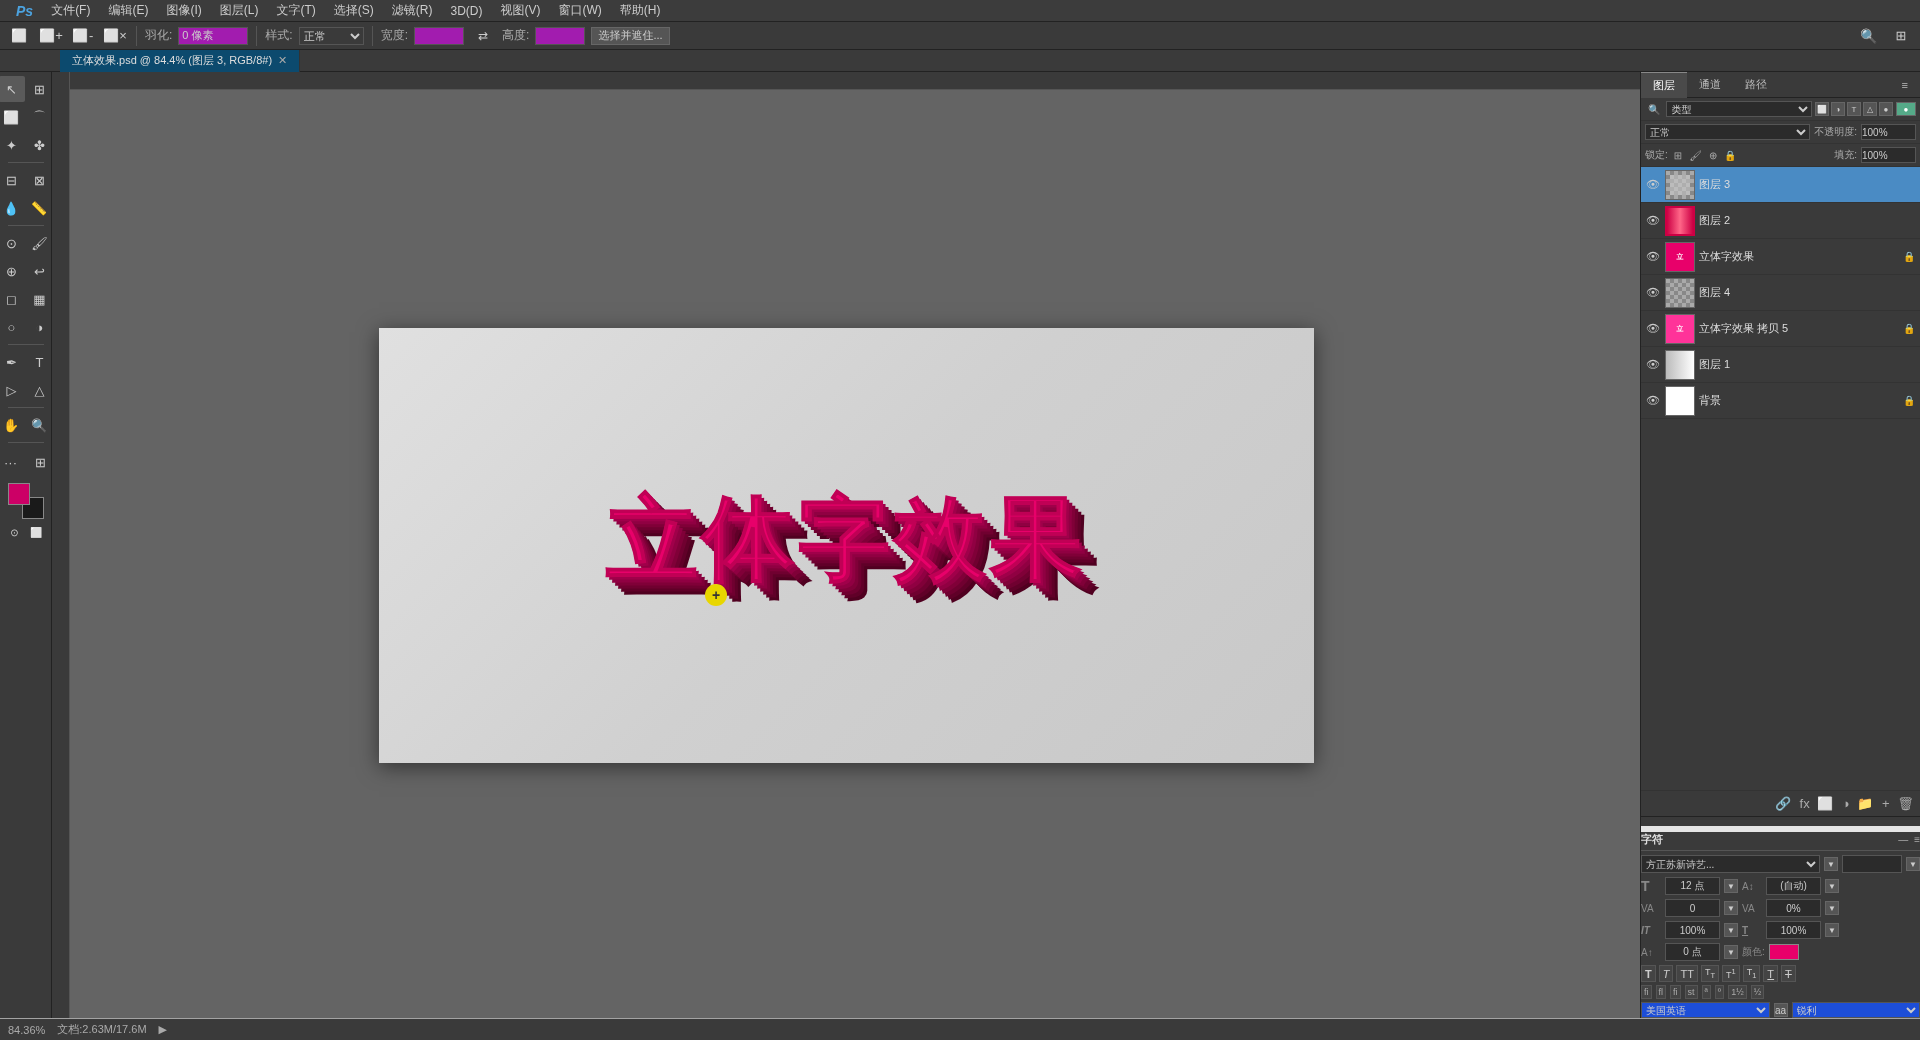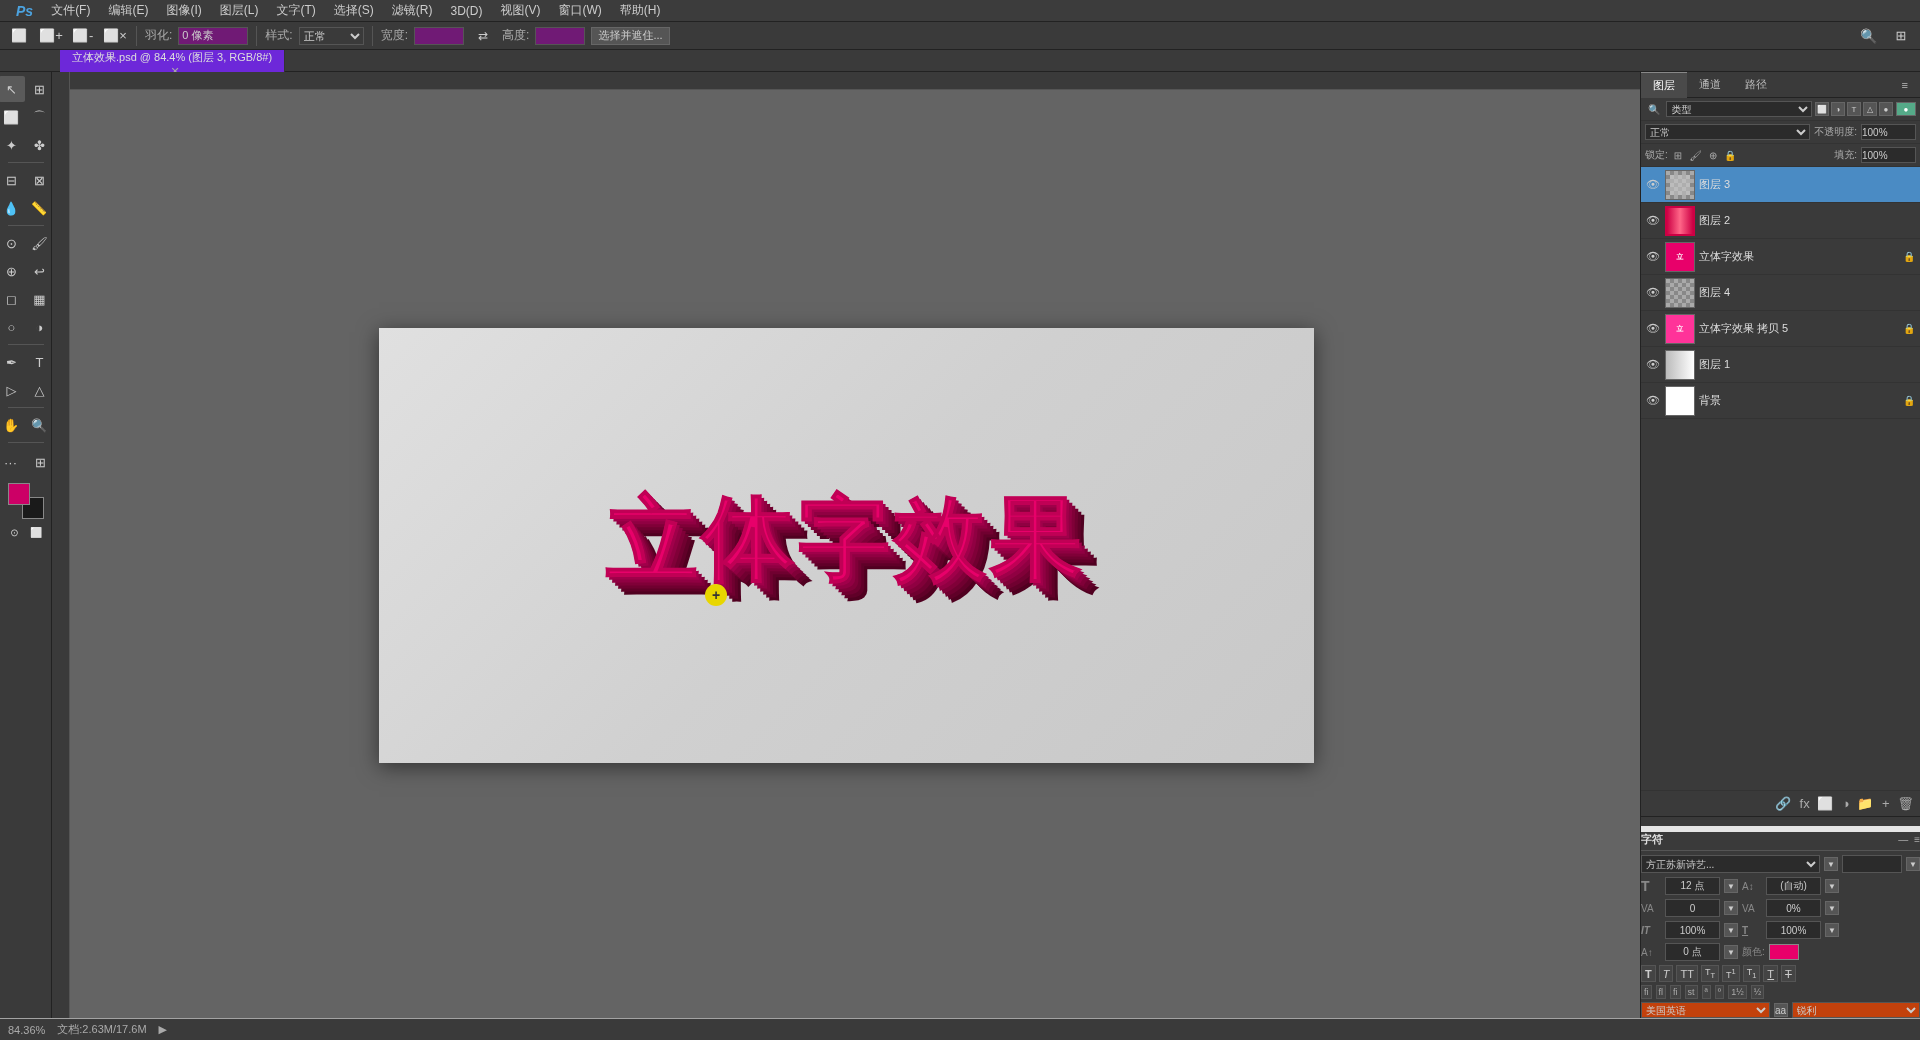--- a/index.html
+++ b/index.html
@@ -46,21 +46,21 @@
       height: 28px;
       background: #3a3a3a;
       display: flex;
       align-items: center;
       padding: 0 6px;
       gap: 6px;
       border-bottom: 1px solid #222;
     }
     .options-label { font-size: 12px; color: #aaa; }
     .options-input {
-      background: #701a75;
+      background: #a21caf;
       border: 1px solid #555;
       color: #ccc;
       font-size: 11px;
       height: 18px;
       width: 60px;
       padding: 0 3px;
     }
     .options-select {
       background: #3a3a3a;
       border: 1px solid #555;
@@ -97,21 +97,21 @@
       height: 22px;
       background: #525252;
       border-right: 1px solid #333;
       padding: 0 12px;
       display: flex;
       align-items: center;
       font-size: 11px;
       color: #ddd;
       cursor: pointer;
     }
-    .doc-tab.active { background: #6d28d9; flex-direction: column; }
+    .doc-tab.active { background: #0c4a6e; }
     .tab-close { margin-left: 6px; color: #aaa; cursor: pointer; }
 
     
     #main-layout {
       display: flex;
       width: 100%;
       height: calc(1040px - 22px - 28px - 22px - 22px);
     }
 
     
@@ -461,21 +461,21 @@
       font-size: 9px; color: #aaa;
       cursor: pointer; padding: 1px 2px;
       background: #444; border: 1px solid #555;
     }
     .char-lang-row {
       display: flex;
       gap: 4px;
       align-items: center;
     }
     .char-lang-select {
-      background: #c2410c;
+      background: #1d4ed8;
       border: 1px solid #555;
       color: #ccc;
       font-size: 10px;
       height: 16px;
       flex: 1;
     }
 
     
     #status-bar {
       width: 100%;

